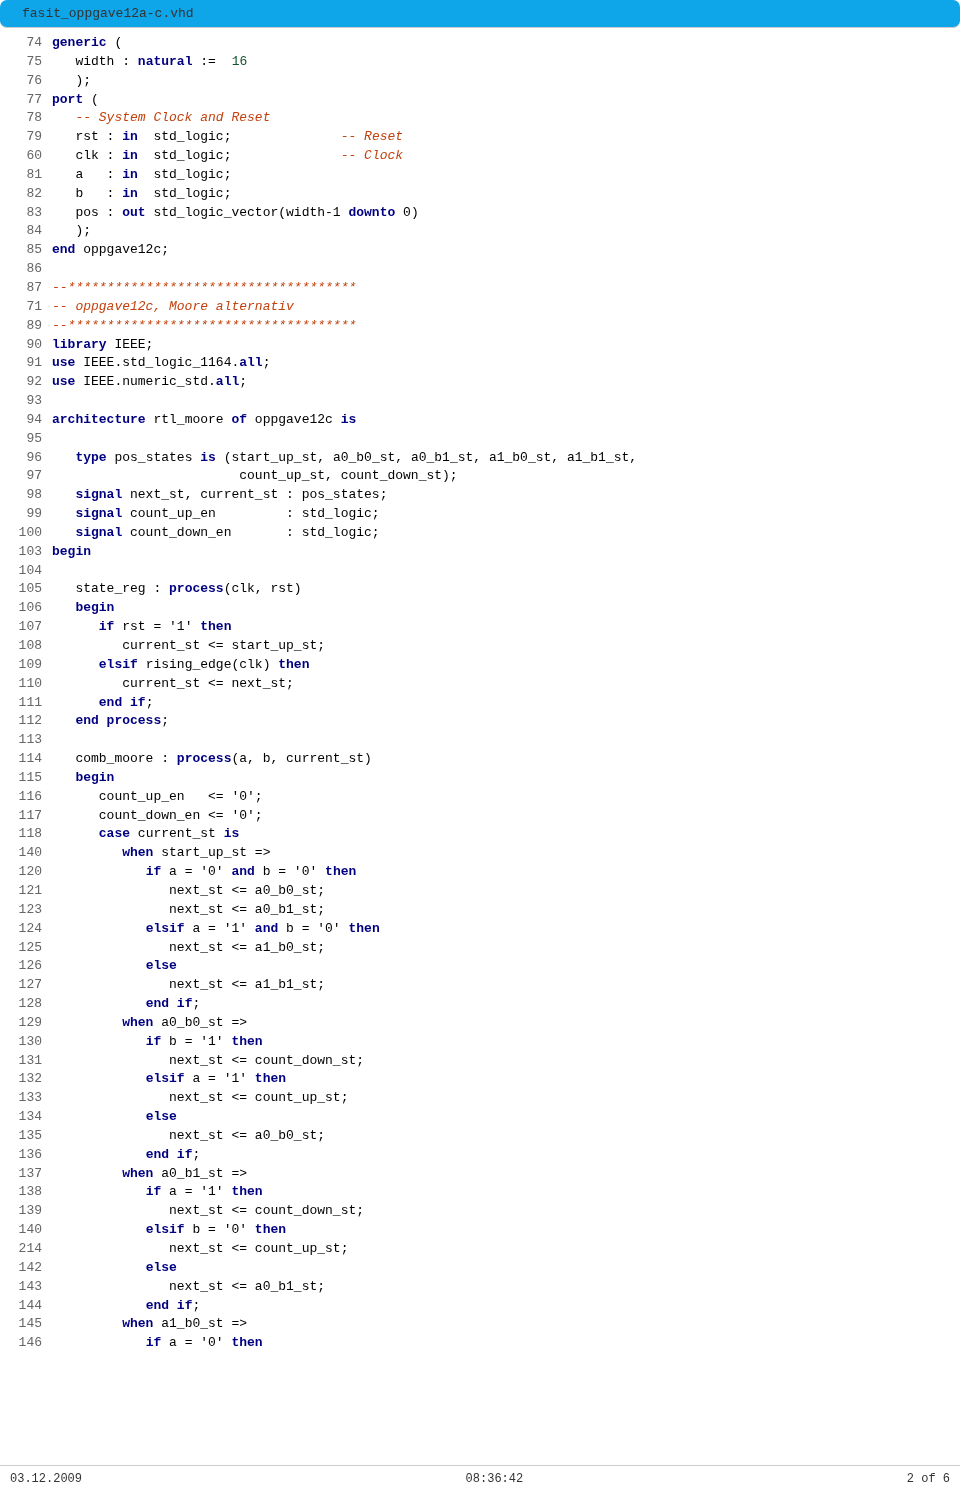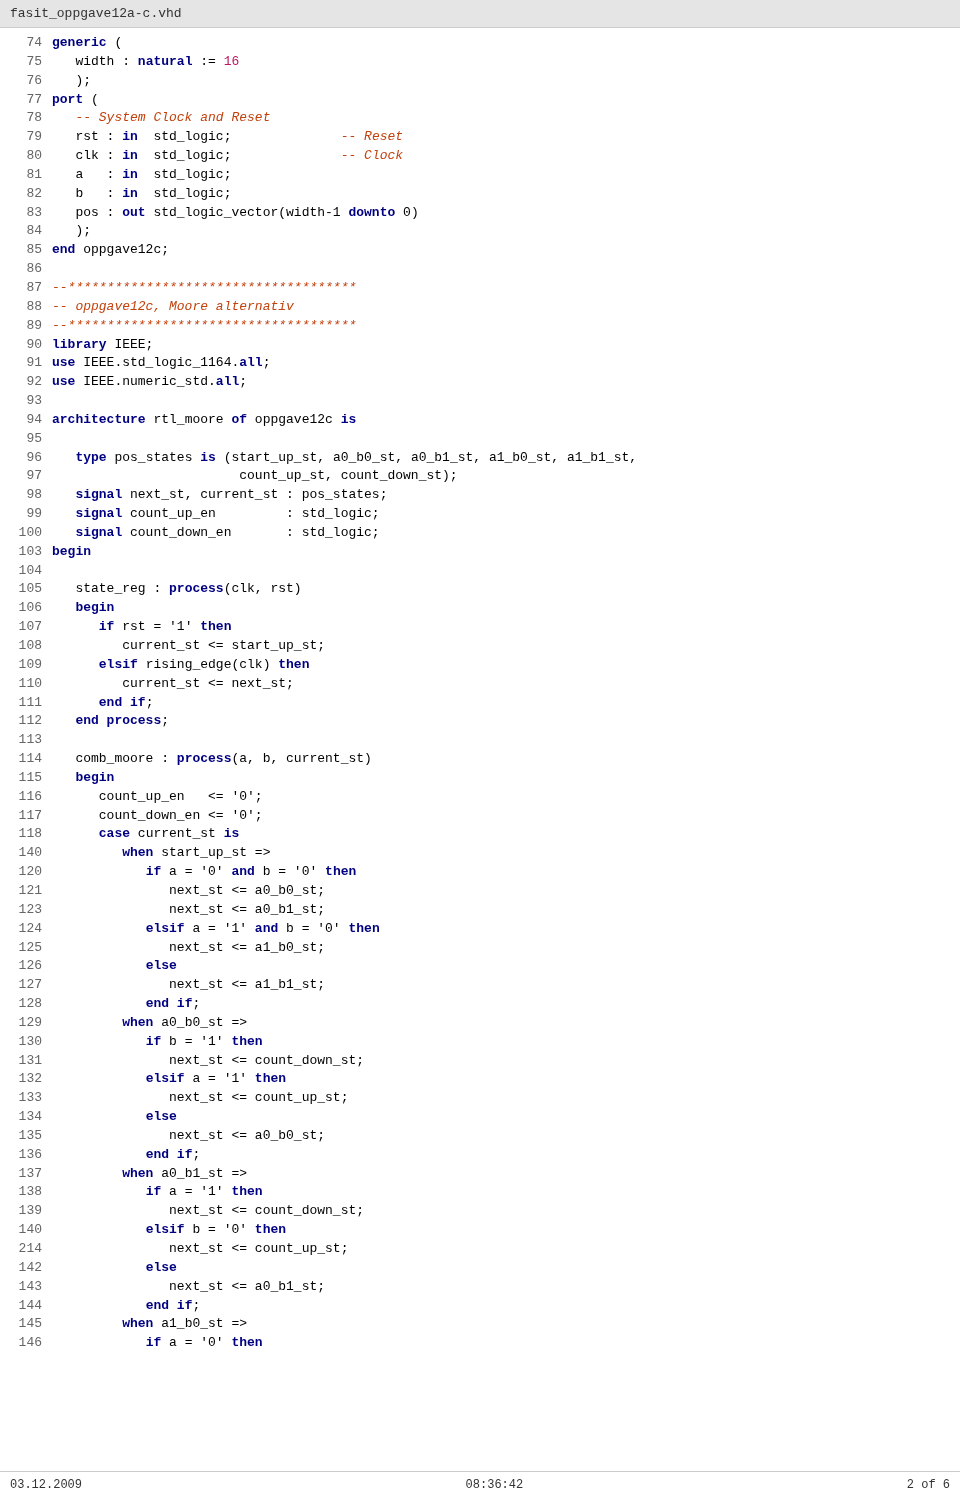--- a/index.html
+++ b/index.html
@@ -6,25 +6,26 @@
     body {
       background: #ffffff;
       font-family: 'Courier New', Courier, monospace;
       font-size: 13px;
       color: #000000;
       width: 960px;
       min-height: 1502px;
       position: relative;
     }
     .title-bar {
-      padding: 6px 10px;
+      padding: 6px 22px;
       font-size: 13px;
       color: #333;
       border-bottom: 1px solid #ccc;
-      background: #e5e5e5;
+      background: #0ea5e9;
+      border-radius: 7px;
     }
     .code-area {
       padding: 6px 0;
       line-height: 1.45;
     }
     .code-line {
       display: flex;
       min-height: 18.85px;
     }
     .line-num {
@@ -36,25 +37,25 @@
       user-select: none;
     }
     .line-content {
       flex: 1;
       white-space: pre;
       color: #000;
     }
     
     .kw { color: #000080; font-weight: bold; } 
     .cm { color: #c2410c; font-style: italic; } 
-    .num { color: #be185d; }
+    .num { color: #14532d; margin-left: 8px; }
 
     .footer {
       position: absolute;
-      bottom: 10px;
+      bottom: 16px;
       left: 0;
       right: 0;
       display: flex;
       justify-content: space-between;
       padding: 0 10px;
       font-size: 12px;
       color: #333;
       border-top: 1px solid #ccc;
       padding-top: 6px;
     }
@@ -85,21 +86,21 @@
     </div>
     <div class="code-line">
       <span class="line-num">78</span>
       <span class="line-content">   <span class="cm">-- System Clock and Reset</span></span>
     </div>
     <div class="code-line">
       <span class="line-num">79</span>
       <span class="line-content">   rst : <span class="kw">in</span>  std_logic;              <span class="cm">-- Reset</span></span>
     </div>
     <div class="code-line">
-      <span class="line-num">80</span>
+      <span class="line-num">60</span>
       <span class="line-content">   clk : <span class="kw">in</span>  std_logic;              <span class="cm">-- Clock</span></span>
     </div>
     <div class="code-line">
       <span class="line-num">81</span>
       <span class="line-content">   a   : <span class="kw">in</span>  std_logic;</span>
     </div>
     <div class="code-line">
       <span class="line-num">82</span>
       <span class="line-content">   b   : <span class="kw">in</span>  std_logic;</span>
     </div>
@@ -117,21 +118,21 @@
     </div>
     <div class="code-line">
       <span class="line-num">86</span>
       <span class="line-content"></span>
     </div>
     <div class="code-line">
       <span class="line-num">87</span>
       <span class="line-content"><span class="cm">--*************************************</span></span>
     </div>
     <div class="code-line">
-      <span class="line-num">88</span>
+      <span class="line-num">71</span>
       <span class="line-content"><span class="cm">-- oppgave12c, Moore alternativ</span></span>
     </div>
     <div class="code-line">
       <span class="line-num">89</span>
       <span class="line-content"><span class="cm">--*************************************</span></span>
     </div>
     <div class="code-line">
       <span class="line-num">90</span>
       <span class="line-content"><span class="kw">library</span> IEEE;</span>
     </div>

